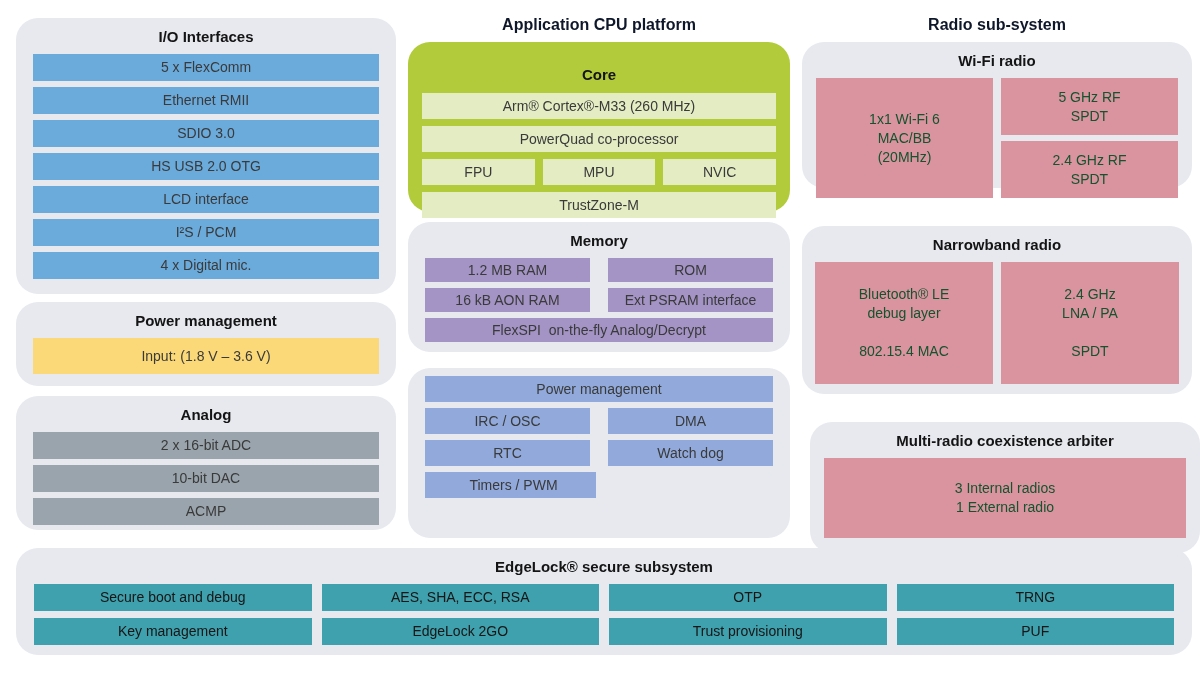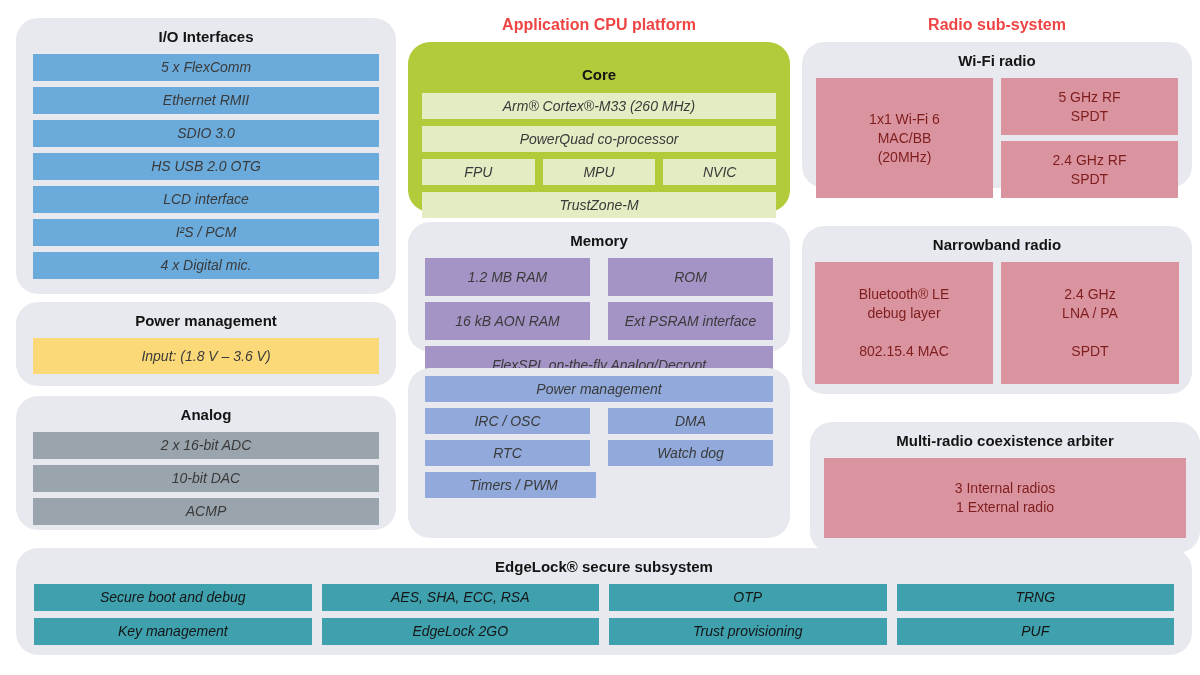--- a/index.html
+++ b/index.html
@@ -1,25 +1,25 @@
 <!DOCTYPE html>
 <html><head>
 <meta charset="utf-8">
 <style>
   html,body{margin:0;padding:0;background:#fff;}
   body{width:1200px;height:675px;font-family:"Liberation Sans",sans-serif;}
   .canvas{position:relative;width:1200px;height:675px;background:#ffffff;overflow:hidden;}
 
   .panel{position:absolute;background:#e7e9ee;border-radius:22px;}
   .panel h3{margin:10px 12px 0;text-align:center;font-size:15px;font-weight:bold;color:#141414;line-height:18px;}
-  .col-title{position:absolute;text-align:center;font-weight:bold;font-size:16px;color:#ef4444;line-height:22px;}
+  .col-title{position:absolute;text-align:center;font-weight:bold;font-size:16px;color:#0f172a;line-height:22px;}
 
   .bars{display:flex;flex-direction:column;gap:6px;margin:8px 17px 0;}
   .bar{height:27px;display:flex;align-items:center;justify-content:center;
-       font-size:14px;color:#3a3a3a;text-align:center;line-height:17px;font-style:italic;}
+       font-size:14px;color:#3a3a3a;text-align:center;line-height:17px;}
   .blue{background:#6babdc;}
   .yellow{background:#fbd978;}
   .gray{background:#99a4ac;}
   .lime-light{background:#e3ecc3;}
   .purple{background:#a394c5;}
   .peri{background:#91aadb;}
   .pink{background:#d994a0;}
   .teal{background:#3fa1ae;color:#151515;}
   .pre{white-space:pre-line;}
   .prewrap{white-space:pre-wrap;}
@@ -33,42 +33,42 @@
   
   #cpu-title{left:408px;top:14px;width:382px;}
   #core{left:408px;top:42px;width:382px;height:170px;background:#b1cb3a;}
   #core h3{margin-top:24px;}
   #core .inner{display:flex;flex-direction:column;gap:7px;margin:9px 14px 0;}
   #core .bar{height:26px;}
   .triple{display:flex;gap:8px;}
   .triple .bar{flex:1;}
   #memory{left:408px;top:222px;width:382px;height:130px;}
   #memory .grid{display:flex;flex-direction:column;gap:6px;margin:8px 17px 0;}
-  #memory .bar{height:38px;}
+  #memory .bar{height:24px;}
   #sysctl{left:408px;top:368px;width:382px;height:170px;}
   #sysctl .grid{display:flex;flex-direction:column;gap:6px;margin:8px 17px 0;}
   #sysctl .bar{height:26px;}
   .two-col{display:flex;gap:18px;}
   .two-col .bar{flex:1;}
   .half{width:calc(50% - 9px);padding-left:6px;}
 
   
   #radio-title{left:802px;top:14px;width:390px;}
   #wifi{left:802px;top:42px;width:390px;height:146px;}
   #wifi .content{display:flex;gap:8px;margin:8px 14px 0;height:120px;}
   #wifi .box-left{flex:1;}
   #wifi .right-stack{flex:1;display:flex;flex-direction:column;gap:6px;}
   #wifi .right-stack .box{flex:1;}
   #nb{left:802px;top:226px;width:390px;height:168px;}
   #nb .content{display:flex;gap:8px;margin:8px 13px 0;height:122px;}
   #nb .box{flex:1;}
   #coex{left:810px;top:406px;width:390px;height:131px;margin-top:16px;}
   #coex .box{margin:8px 14px 0;height:80px;}
   .box{display:flex;align-items:center;justify-content:center;text-align:center;
-       font-size:14px;color:#7f1d1d;line-height:19px;}
+       font-size:14px;color:#14532d;line-height:19px;}
 
   
   #edgelock{left:16px;top:548px;width:1176px;height:107px;}
   #edgelock .grid{display:grid;grid-template-columns:repeat(4,1fr);gap:7px 10px;margin:8px 18px 9px;}
 </style>
 </head>
 <body>
 
 <div class="canvas">
 

